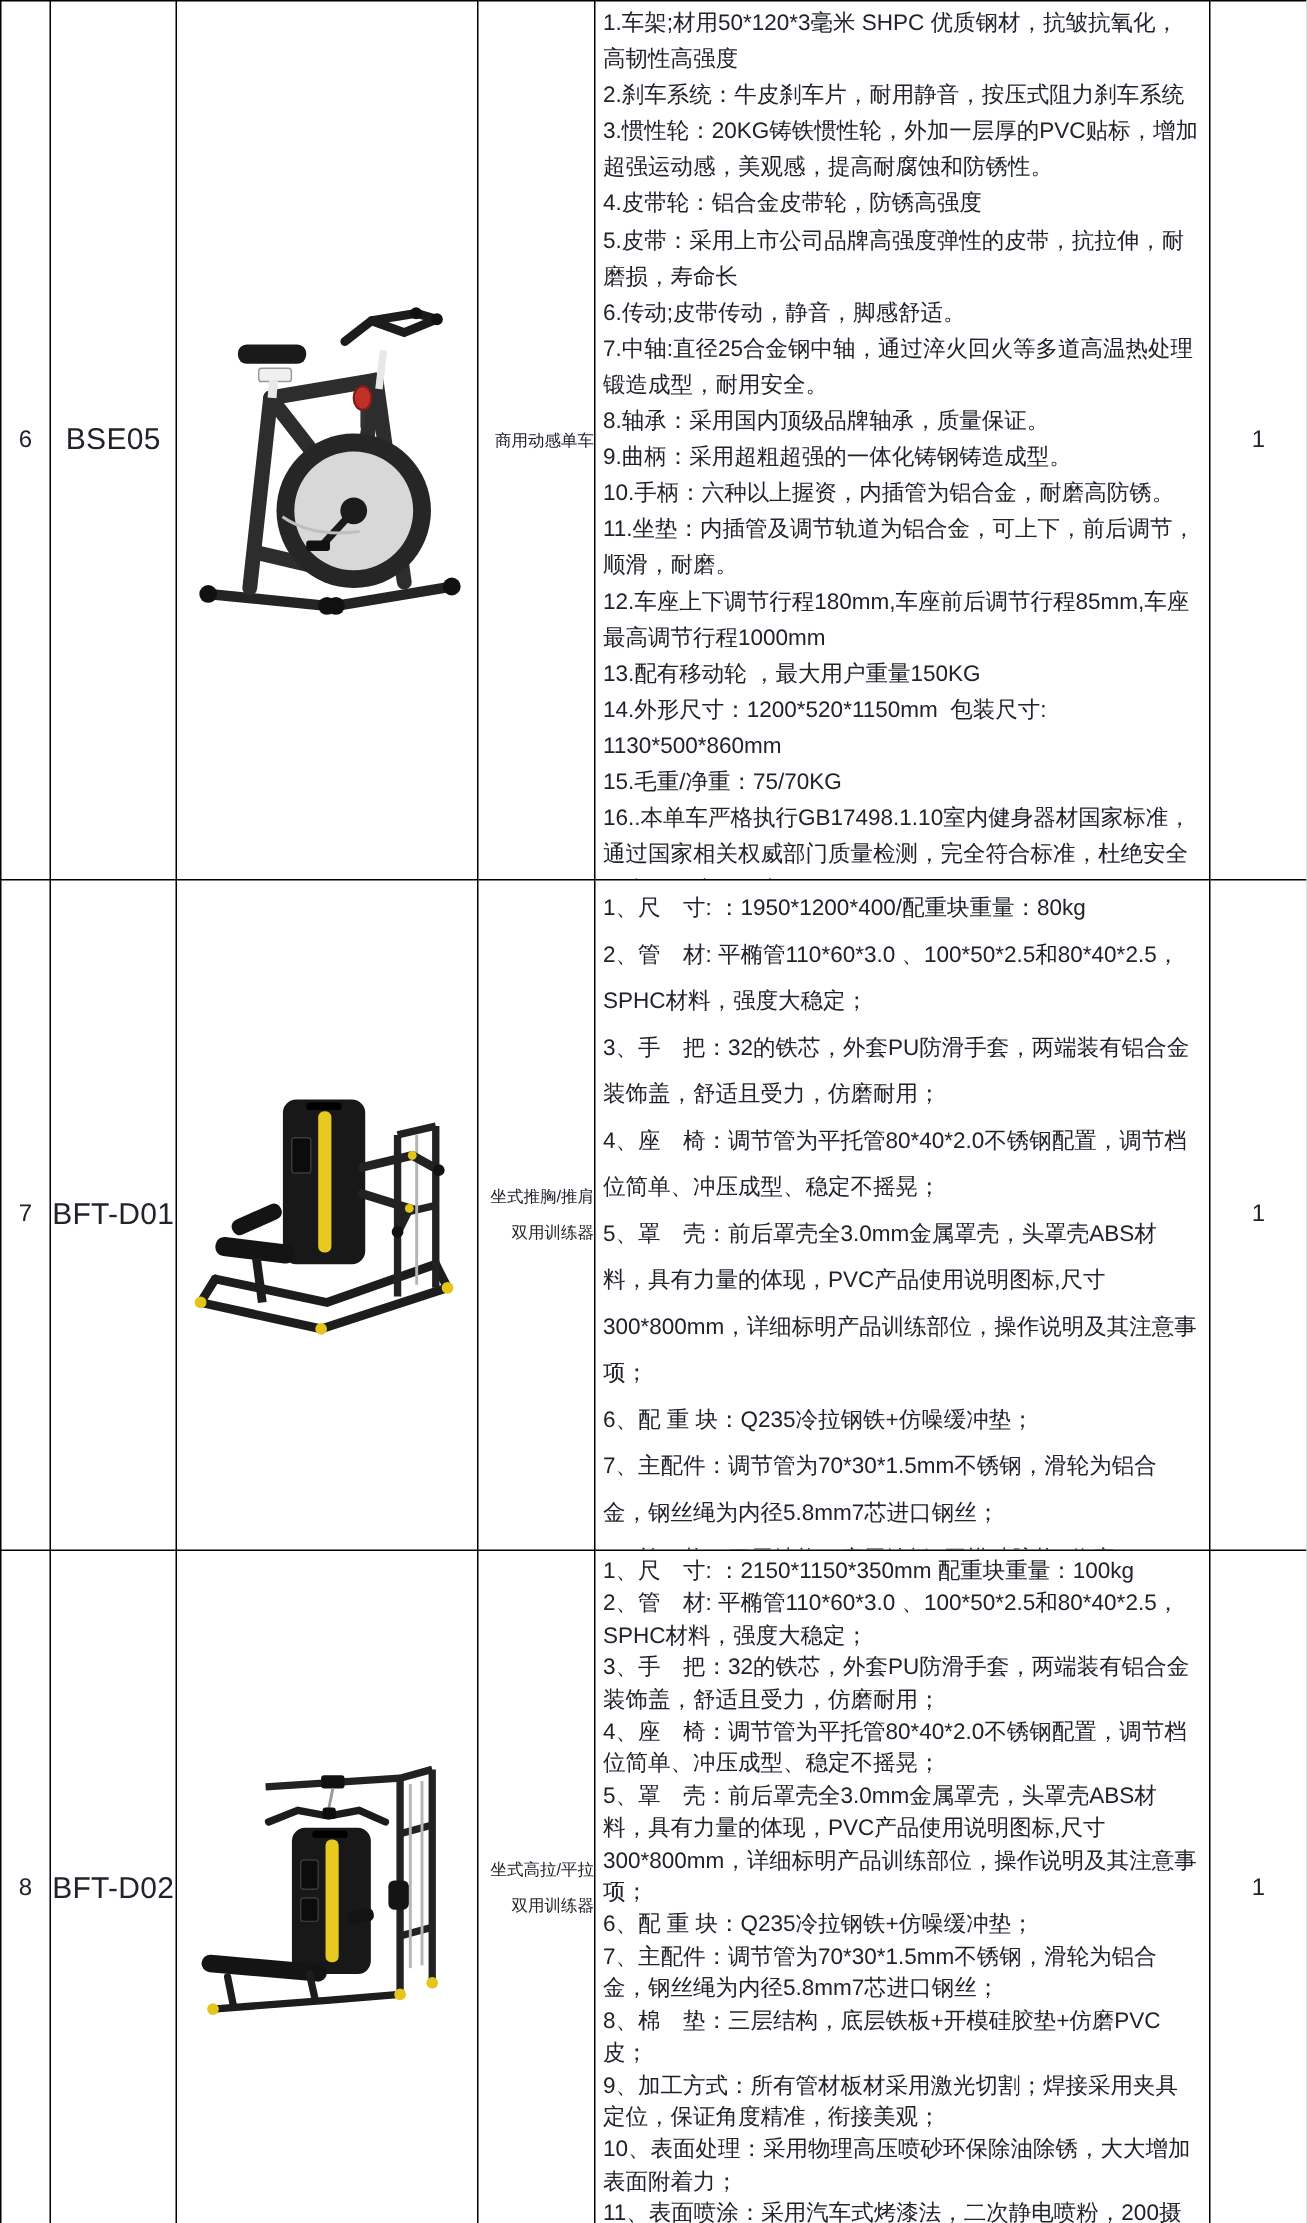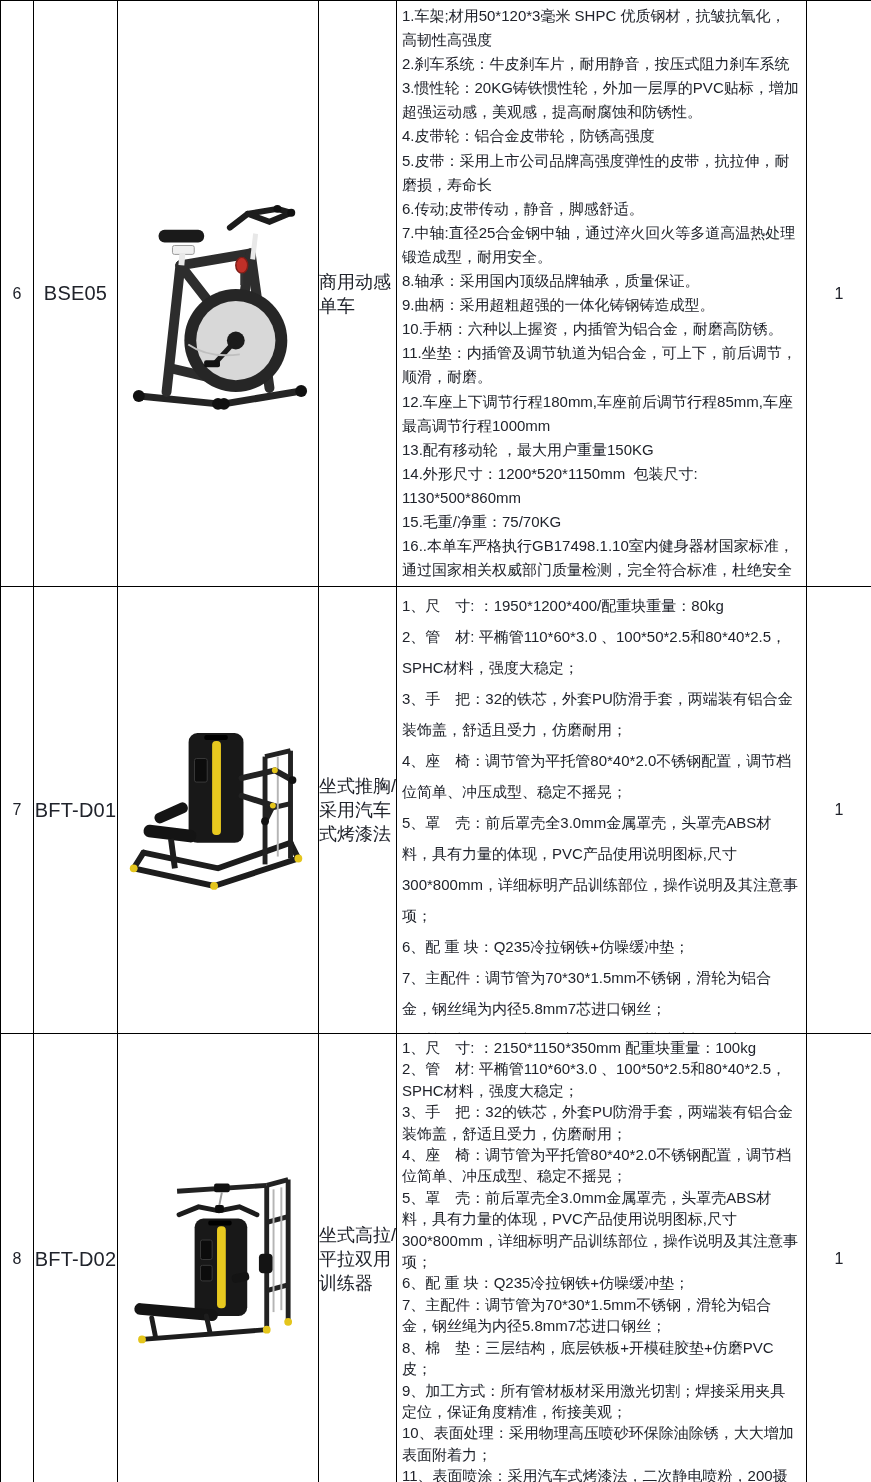--- a/index.html
+++ b/index.html
@@ -3,21 +3,21 @@
 <meta charset="utf-8">
 <style>
   html,body{margin:0;padding:0;background:#ffffff;}
   body{font-family:"Liberation Sans","DejaVu Sans",sans-serif;color:#20232b;}
   .sheet{width:871px;height:1482px;background:#fff;overflow:hidden;}
   table.spec{border-collapse:collapse;table-layout:fixed;width:871px;}
   table.spec td{border:1px solid #000;padding:0;vertical-align:middle;overflow:hidden;}
   td.c-idx{text-align:center;font-size:16px;}
   td.c-model{text-align:center;font-size:20px;letter-spacing:.2px;}
   td.c-img{text-align:center;vertical-align:middle;}
-  td.c-name{text-align:left;font-size:18px;line-height:24px;padding:0 4px;word-break:break-all;}
+  td.c-name{text-align:right;font-size:11px;line-height:24px;padding:0 4px;word-break:break-all;}
   td.c-desc{vertical-align:top;}
   td.c-qty{text-align:center;font-size:16px;}
   .desc{white-space:pre-wrap;word-break:break-word;font-size:15px;padding:3px 7px 2px 5px;overflow:hidden;}
   tr.row-6 .desc{line-height:24.1px;height:580px;}
   tr.row-7 .desc{line-height:31px;height:441px;}
   tr.row-8 .desc{line-height:21.4px;height:445px;}
   svg{display:block;margin:0 auto;}
 </style>
 </head>
 <body>
@@ -130,21 +130,21 @@
             </g>
             <circle cx="176" cy="62" r="4" fill="#111"></circle>
               <circle cx="148" cy="104" r="4" fill="#111"></circle>
             <circle cx="158" cy="52" r="3" fill="#e4c51c"></circle>
               <circle cx="156" cy="88" r="3" fill="#e4c51c"></circle>
             <rect x="24" y="110" width="54" height="13" rx="6" fill="#141414" transform="rotate(7 51 116)"></rect>
             <rect x="34" y="90" width="36" height="11" rx="5" fill="#141414" transform="rotate(-24 52 95)"></rect>
             <line x1="52" y1="122" x2="56" y2="152" stroke="#1d1d1d" stroke-width="6"></line>
           </svg>
         </td>
-        <td class="c-name">坐式推胸/采用汽车式烤漆法</td>
+        <td class="c-name">坐式推胸/推肩双用训练器</td>
         <td class="c-desc">
           <div class="desc">1、尺　寸: ：1950*1200*400/配重块重量：80kg
 2、管　材: 平椭管110*60*3.0 、100*50*2.5和80*40*2.5，SPHC材料，强度大稳定；
 3、手　把：32的铁芯，外套PU防滑手套，两端装有铝合金装饰盖，舒适且受力，仿磨耐用；
 4、座　椅：调节管为平托管80*40*2.0不锈钢配置，调节档位简单、冲压成型、稳定不摇晃；
 5、罩　壳：前后罩壳全3.0mm金属罩壳，头罩壳ABS材料，具有力量的体现，PVC产品使用说明图标,尺寸300*800mm，详细标明产品训练部位，操作说明及其注意事项；
 6、配 重 块：Q235冷拉钢铁+仿噪缓冲垫；
 7、主配件：调节管为70*30*1.5mm不锈钢，滑轮为铝合金，钢丝绳为内径5.8mm7芯进口钢丝；
 8、棉　垫：三层结构，底层铁板+开模硅胶垫+仿磨PVC皮；
 9、加工方式：所有管材板材采用激光切割；焊接采用夹具定位，保证角度精准，衔接美观；

